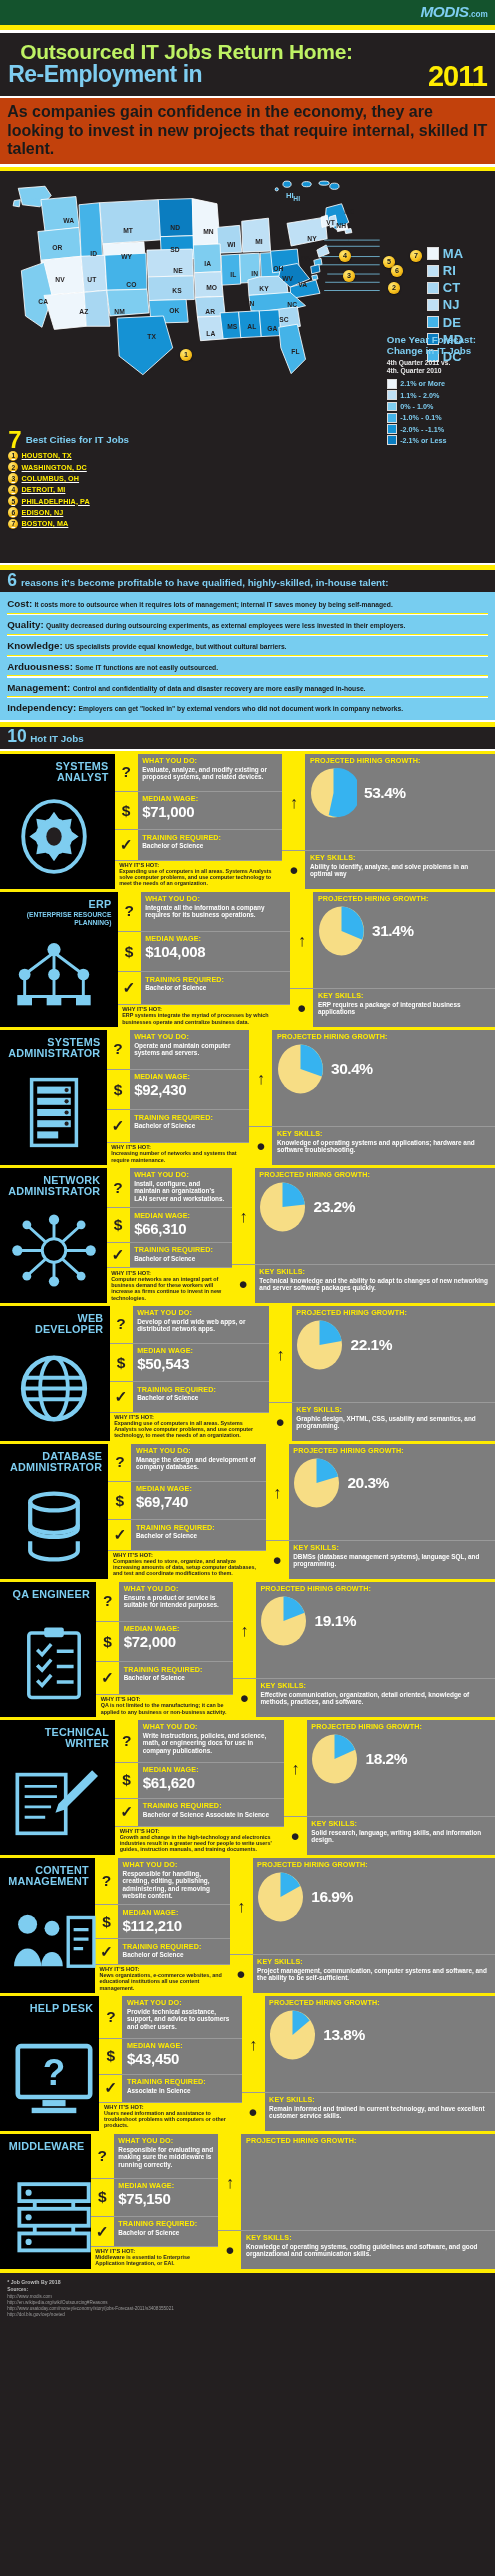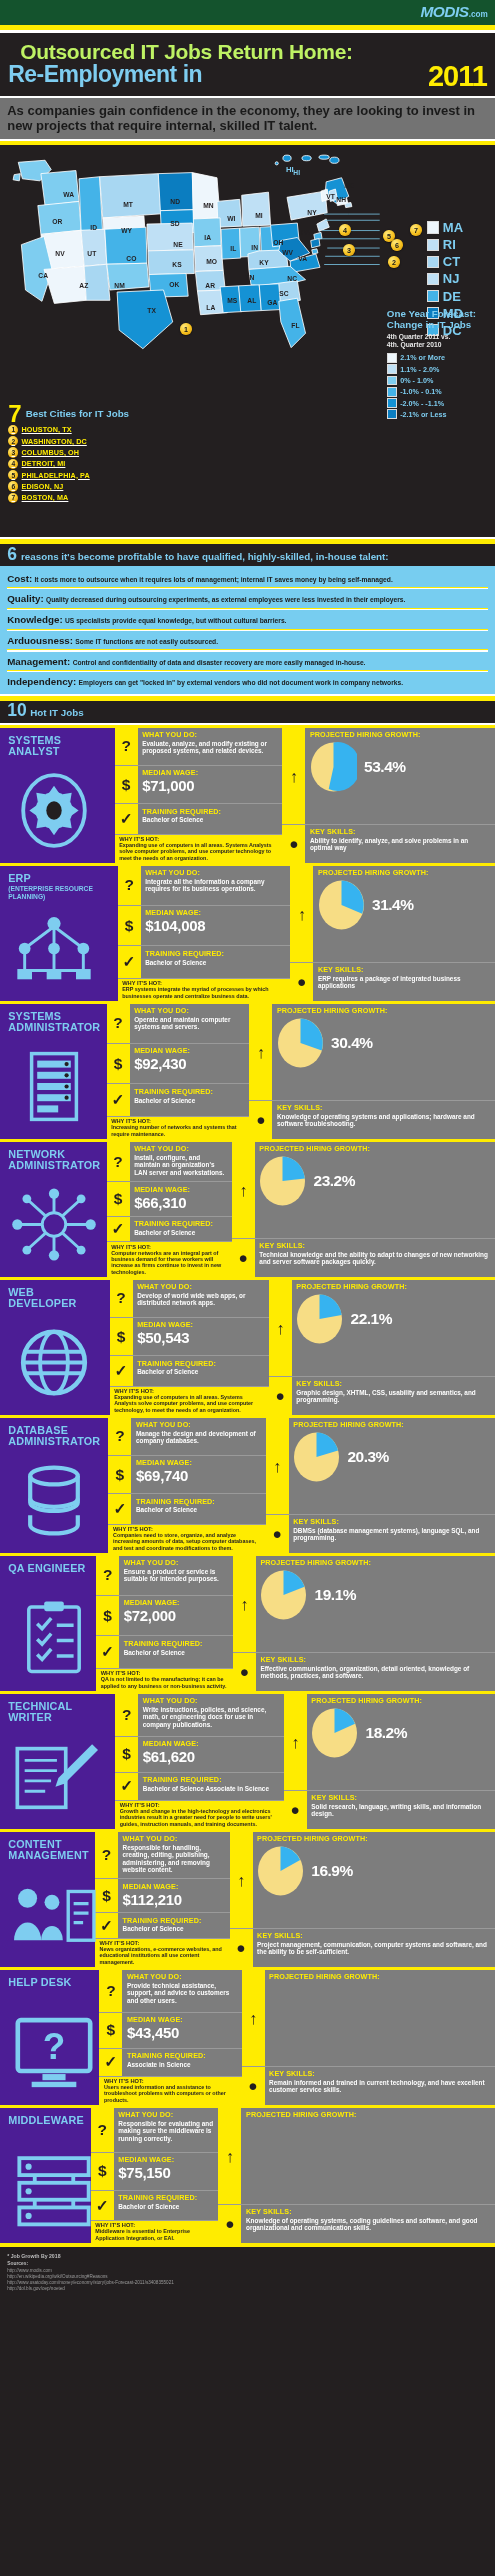--- a/index.html
+++ b/index.html
@@ -38,22 +38,22 @@
   .year-big {
     font-size:29px; font-weight:bold; color:#ffec00; letter-spacing:-1px;
     line-height:.8;
   }
   .t-stack { display:flex; align-items:flex-end; }
   .t-left { flex:1 1 auto; }
   .t-right { flex:0 0 auto; padding-left:5.2px; }
 
   
   .subband {
-    background:#737373; color:#1a1a1a;
-    font-size:13px; font-weight:bold; line-height:1.18;
+    background:#c2410c; color:#1a1a1a;
+    font-size:16px; font-weight:bold; line-height:1.18;
     padding:4.6px 7.2px 5.2px 7.2px;
   }
 
   
   .mapsection { position:relative; background:#231f20; padding:5.2px 0 3.1px 0; min-height:392px;}
   .usmap { position:absolute; left:9.3px; top:7.2px; width:381px; height:242px; }
   .usmap svg { width:100%; height:100%; display:block; }
 
   .statelegend { position:absolute; right:7.2px; top:75px; width:61px; }
   .statelegend .slrow { display:flex; align-items:center; margin-bottom:2.1px; }
@@ -105,21 +105,21 @@
   .reason span { font-size:6.7px; font-weight:bold; }
   .reason-div { height:2.1px; background:#ffffff; margin:1px 7.2px; border-top:1.5px solid #ffec00;}
 
   
   .hotjobs-head { background:#231f20; padding:2.6px 7.2px 3.6px 7.2px; display:flex; align-items:baseline;}
   .hotjobs-head .n { color:#7ecdf0; font-size:17.5px; font-weight:bold; margin-right:3.6px; line-height:.9;}
   .hotjobs-head .t { color:#7ecdf0; font-size:9.8px; font-weight:bold;}
 
   
   .job { display:flex; background:#231f20; border-top:3.1px solid #ffec00; min-height:138px; }
-  .job-left { width:122px; background:#4c1d95; padding:7.2px 6.2px 5.2px 8.2px; position:relative;}
+  .job-left { width:122px; background:#000000; padding:7.2px 6.2px 5.2px 8.2px; position:relative;text-align:right;}
   .job-title { color:#7ecdf0; font-size:10.8px; font-weight:bold; line-height:1.05; letter-spacing:0.2px;}
   .job-sub { color:#7ecdf0; font-size:6.7px; font-weight:bold; line-height:1.1; margin-top:1px;}
   .job-icon { position:absolute; left:10.3px; top:44px; width:88px; height:77px; }
   .job-icon svg { width:100%; height:100%; }
 
   .job-mid { width:180px; background:#77cdf0; display:flex; flex-direction:column;}
   .job-right { flex:1 1 auto; background:#77cdf0; display:flex; flex-direction:column;}
 
   .cellrow { display:flex; flex:1 1 auto; border-bottom:1.5px solid #9a9a9a; }
   .cellrow:last-child { border-bottom:none; }
@@ -1195,20 +1195,27 @@
             <div class="b">Users need information and assistance to troubleshoot problems with computers or other products.</div>
           </div>
         </div>
         <div class="job-right">
           <div class="growthcell">
             <div class="gutter">
               <span class="arrow-up">↑</span>
             </div>
             <div class="growthbody">
               <div class="celltitle">PROJECTED HIRING GROWTH:</div>
+              <div class="pierow">
+                <div class="pie"><svg viewBox="0 0 96 104" width="47" height="54">
+                    <ellipse cx="48" cy="52" rx="46" ry="50" fill="#f7dd85"></ellipse>
+                    <path d="M48 52 L48 2 A46 50 0 0 1 83.0723555065266 22.23542576780556 Z" fill="#36b3f0"></path>
+                  </svg></div>
+                <div class="pct">13.8%</div>
+              </div>
             </div>
           </div>
           <div class="cellrow" style="flex:0 0 38px;">
             <div class="gutter">
               <span class="gutter-icon">●</span>
             </div>
             <div class="cellbody keyskills">
               <div class="celltitle">KEY SKILLS:</div>
               <div class="celltext">Remain informed and trained in current technology, and have excellent customer service skills.</div>
             </div>

